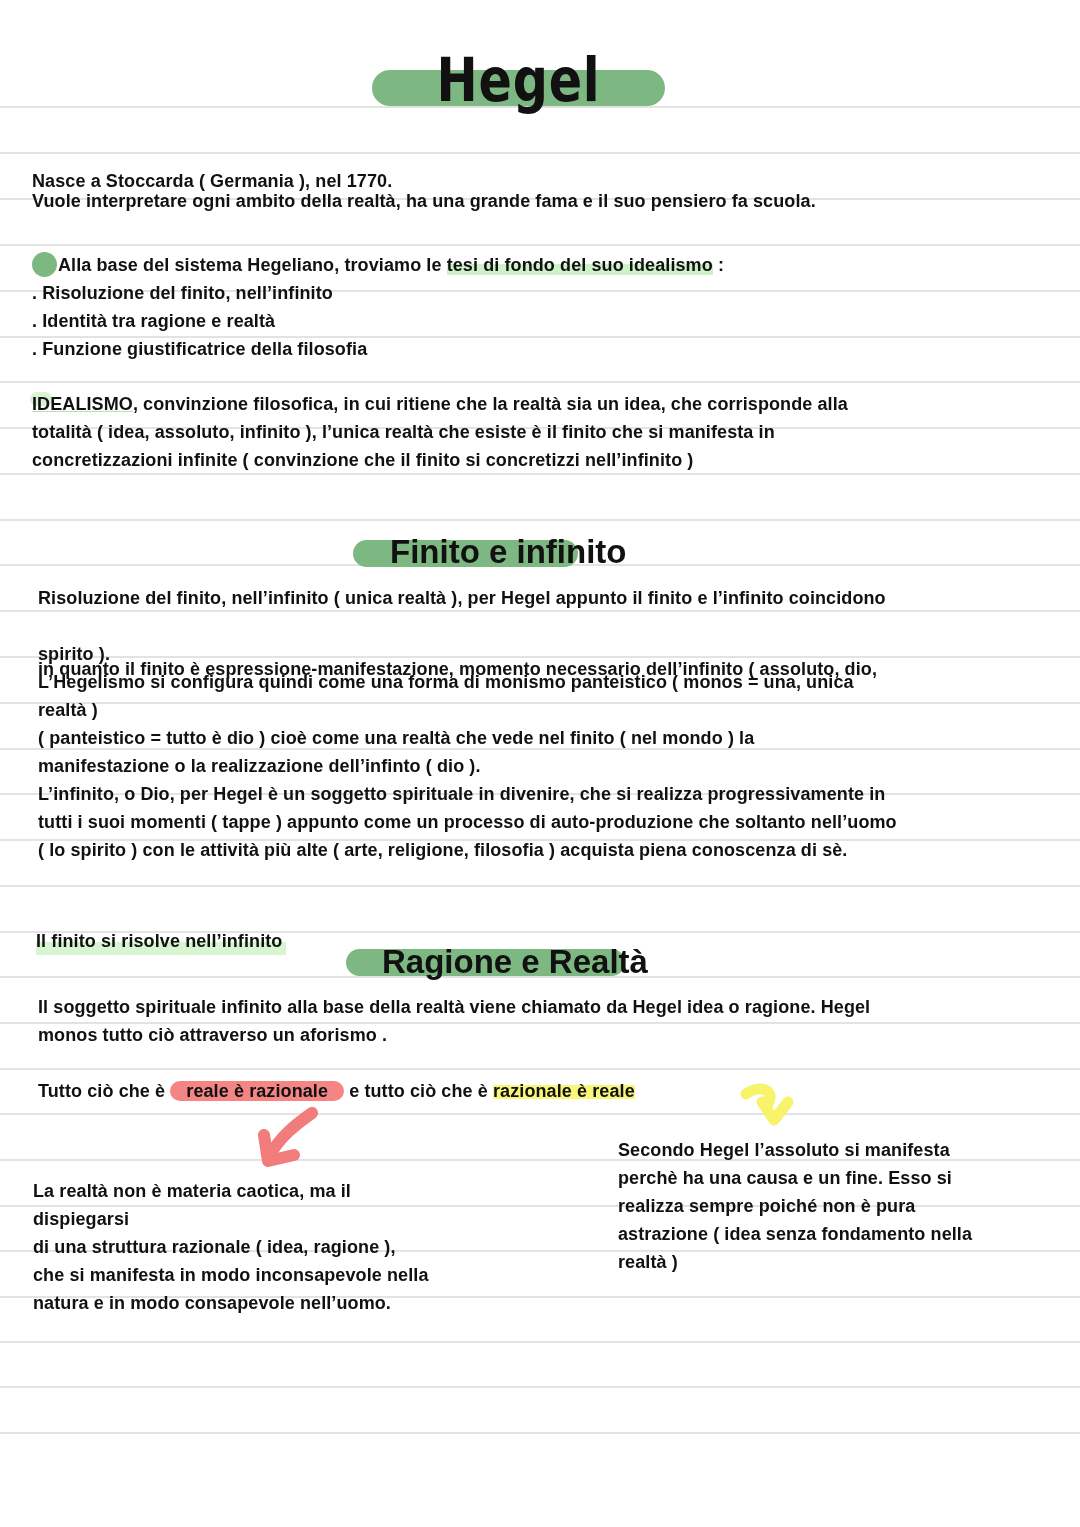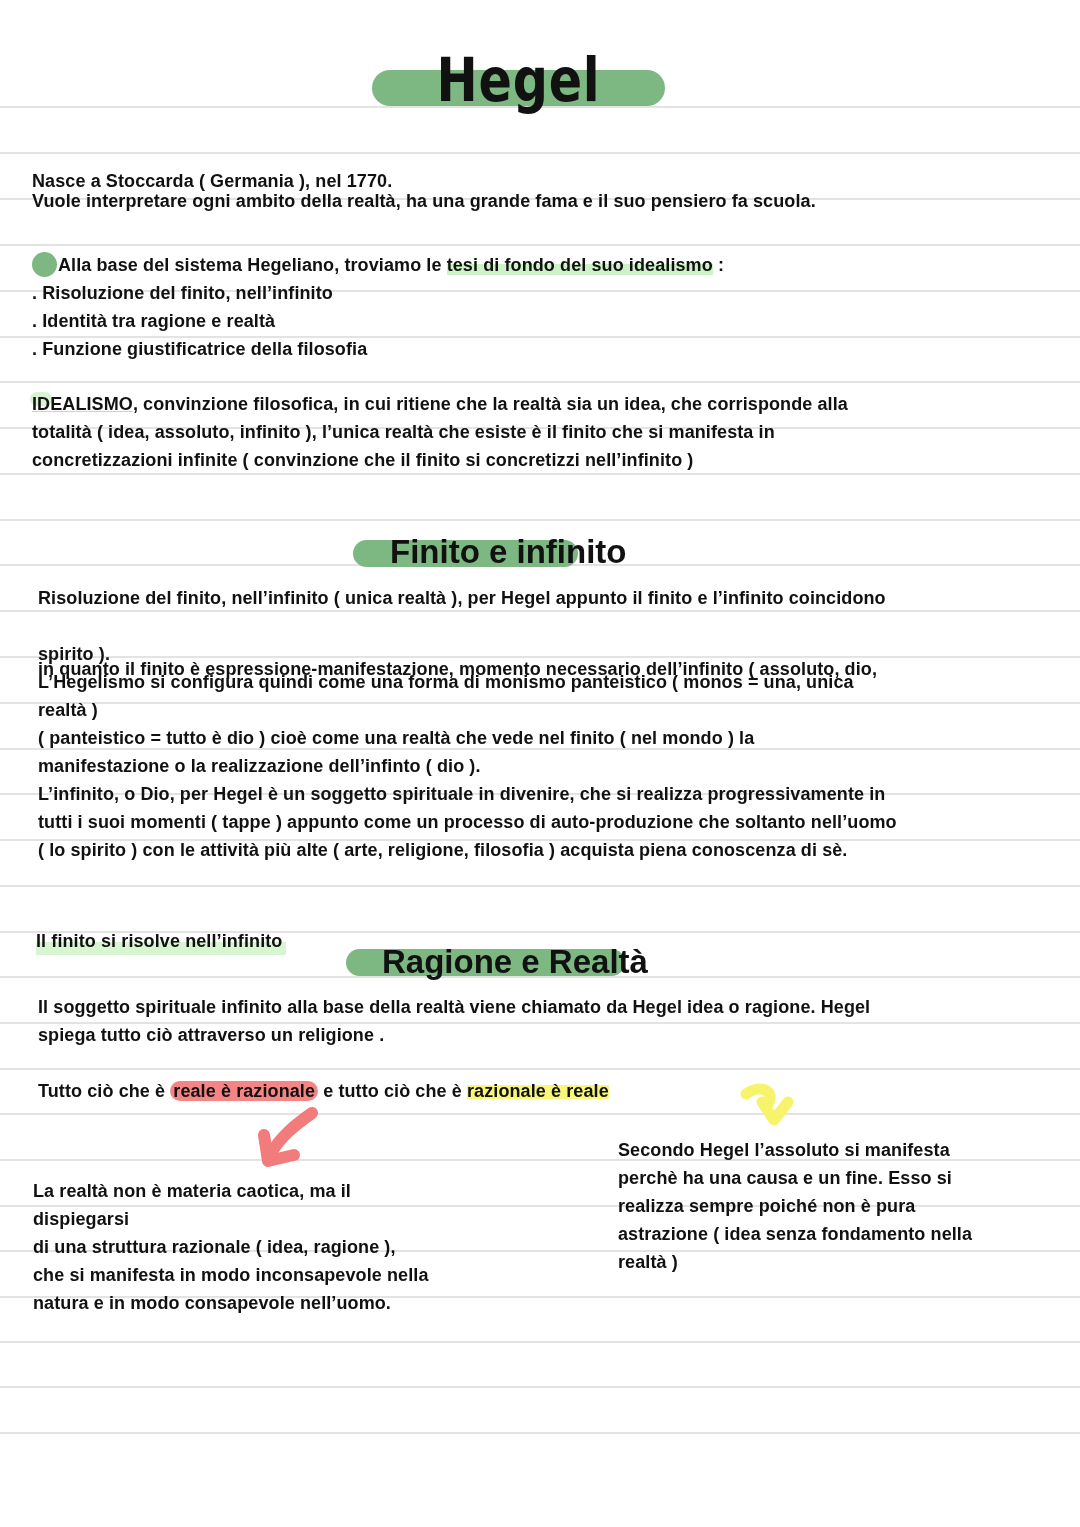--- a/index.html
+++ b/index.html
@@ -13,21 +13,21 @@
   .abs { position:absolute; }
   .txt { font-weight:bold; font-size:18px; line-height:28px; white-space:pre; letter-spacing:0.1px; }
   .title-pill { position:absolute; left:372px; top:70px; width:293px; height:36px; border-radius:18px; background:#7db882; }
   .title { position:absolute; left:372px; top:44px; width:293px; text-align:center;
            font-size:60px; font-weight:bold; line-height:72px; letter-spacing:1px;
            font-family:"DejaVu Sans", sans-serif; transform:scaleX(0.82); }
   .pill { position:absolute; border-radius:14px; background:#7db882; height:27px; }
   .pill-label { position:absolute; font-weight:bold; font-size:33px; line-height:30px; white-space:pre; }
   .hl-green { background:linear-gradient(to bottom, transparent 45%, #cdf2c8 45%, #cdf2c8 100%); }
   .hl-green-soft { background:linear-gradient(to bottom, transparent 55%, #d8f5d2 55%); }
-  .hl-red { background:#f58585; border-radius:10px; padding:0 3px; }
+  .hl-red { background:#f58585; border-radius:10px; padding:0 16px; }
   .hl-yellow { background:linear-gradient(to bottom, transparent 20%, #f9f77a 20%, #f9f77a 90%, transparent 90%);text-align:right; }
   .bullet-dot { position:absolute; left:32px; top:252px; width:25px; height:25px; border-radius:50%; background:#7db882; }
   .idealismo-mark { position:absolute; left:30px; top:392px; width:22px; height:14px; border-radius:7px; background:#d9f2d2; }
 </style>
 </head>
 <body>
 
 <div>
   <div class="rule" style="top:106px"></div>
   <div class="rule" style="top:152px"></div>
@@ -91,21 +91,21 @@
 <div class="abs txt" style="left:38px; top:780px;">L’infinito, o Dio, per Hegel è un soggetto spirituale in divenire, che si realizza progressivamente in</div>
 <div class="abs txt" style="left:38px; top:808px;">tutti i suoi momenti ( tappe ) appunto come un processo di auto-produzione che soltanto nell’uomo</div>
 <div class="abs txt" style="left:38px; top:836px;">( lo spirito ) con le attività più alte ( arte, religione, filosofia ) acquista piena conoscenza di sè.</div>
 
 <div class="abs txt hl-green-soft" style="left:36px; top:891px; padding-right:4px;margin-top:36px;">Il finito si risolve nell’infinito</div>
 
 <div class="pill" style="left:346px; top:949px; width:279px;"></div>
 <div class="pill-label" style="left:382px; top:947px;">Ragione e Realtà</div>
 
 <div class="abs txt" style="left:38px; top:993px;">Il soggetto spirituale infinito alla base della realtà viene chiamato da Hegel idea o ragione. Hegel</div>
-<div class="abs txt" style="left:38px; top:1021px;">spiega tutto ciò attraverso un religione .</div>
+<div class="abs txt" style="left:38px; top:1021px;">monos tutto ciò attraverso un aforismo .</div>
 
 <div class="abs txt" style="left:38px; top:1077px;"><span>Tutto ciò che è </span><span class="hl-red">reale è razionale</span><span> e tutto ciò che è </span><span class="hl-yellow">razionale è reale</span></div>
 
 <svg class="abs" style="left:250px; top:1105px;" width="80" height="70" viewBox="0 0 80 70">
   <path d="M62 8 C 45 20, 30 32, 20 50" stroke="#f27b7b" stroke-width="12" fill="none" stroke-linecap="round"></path>
   <path d="M14 30 L 18 56 L 44 50" stroke="#f27b7b" stroke-width="12" fill="none" stroke-linecap="round" stroke-linejoin="round"></path>
 </svg>
 <svg class="abs" style="left:738px; top:1080px;" width="62" height="50" viewBox="0 0 62 50">
   <path d="M8 14 C 22 4, 38 10, 30 24" stroke="#f7f36a" stroke-width="11" fill="none" stroke-linecap="round"></path>
   <path d="M24 22 L 36 40 L 50 22" stroke="#f7f36a" stroke-width="11" fill="none" stroke-linecap="round" stroke-linejoin="round"></path>

